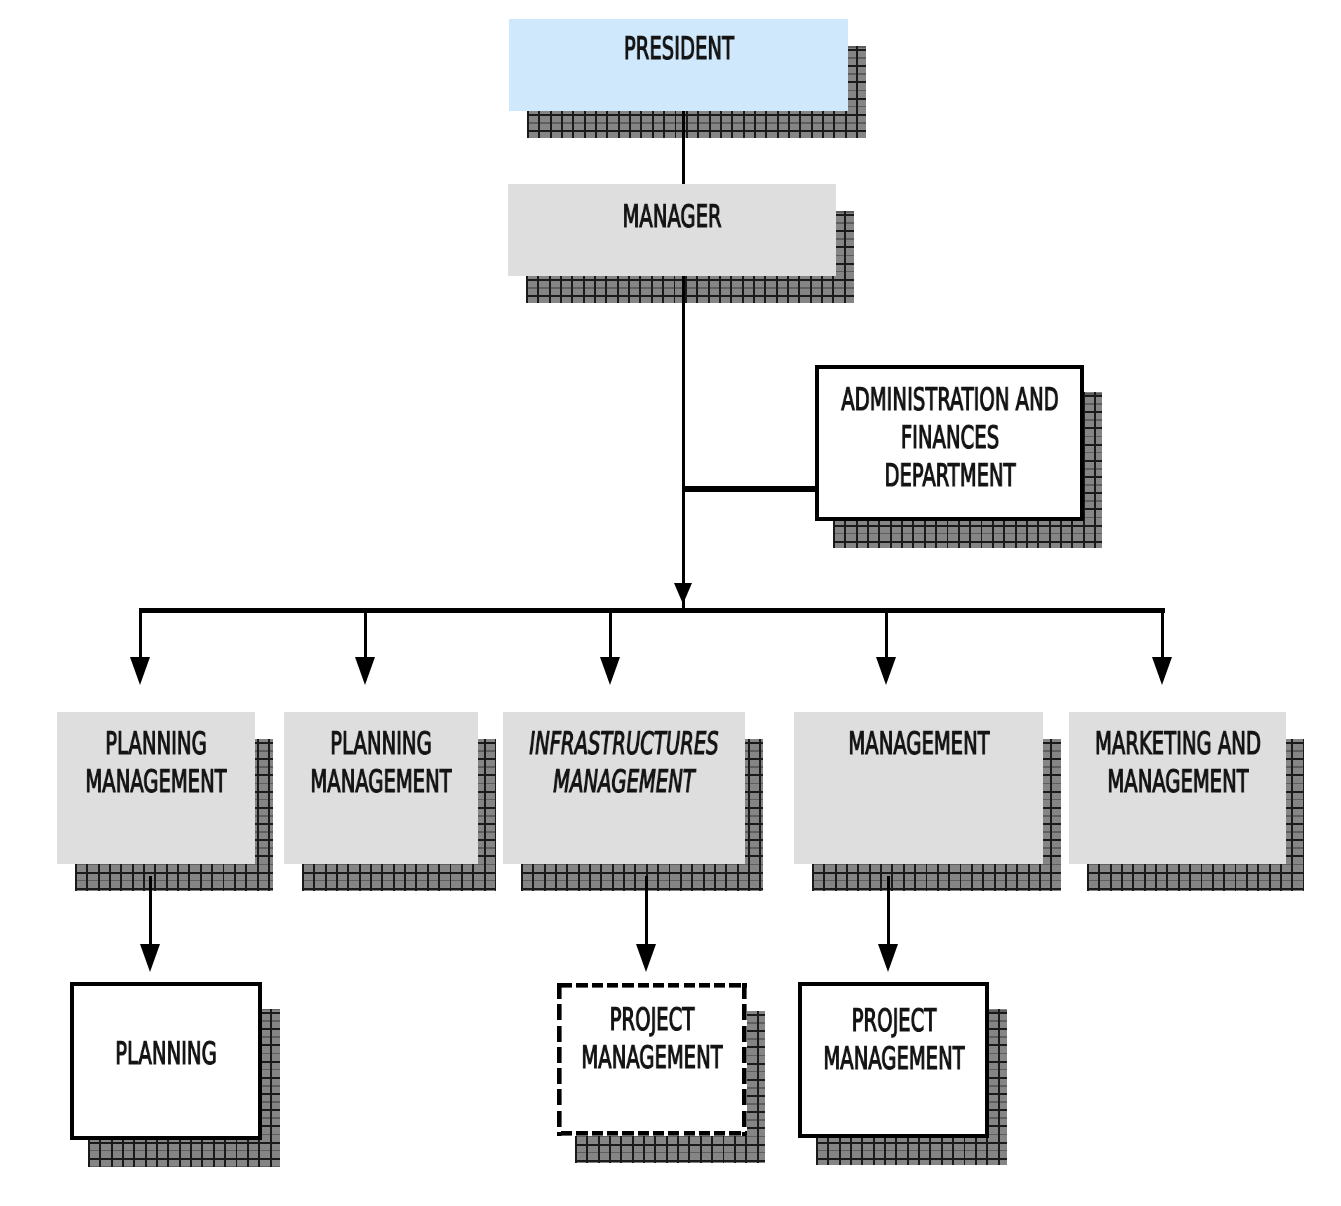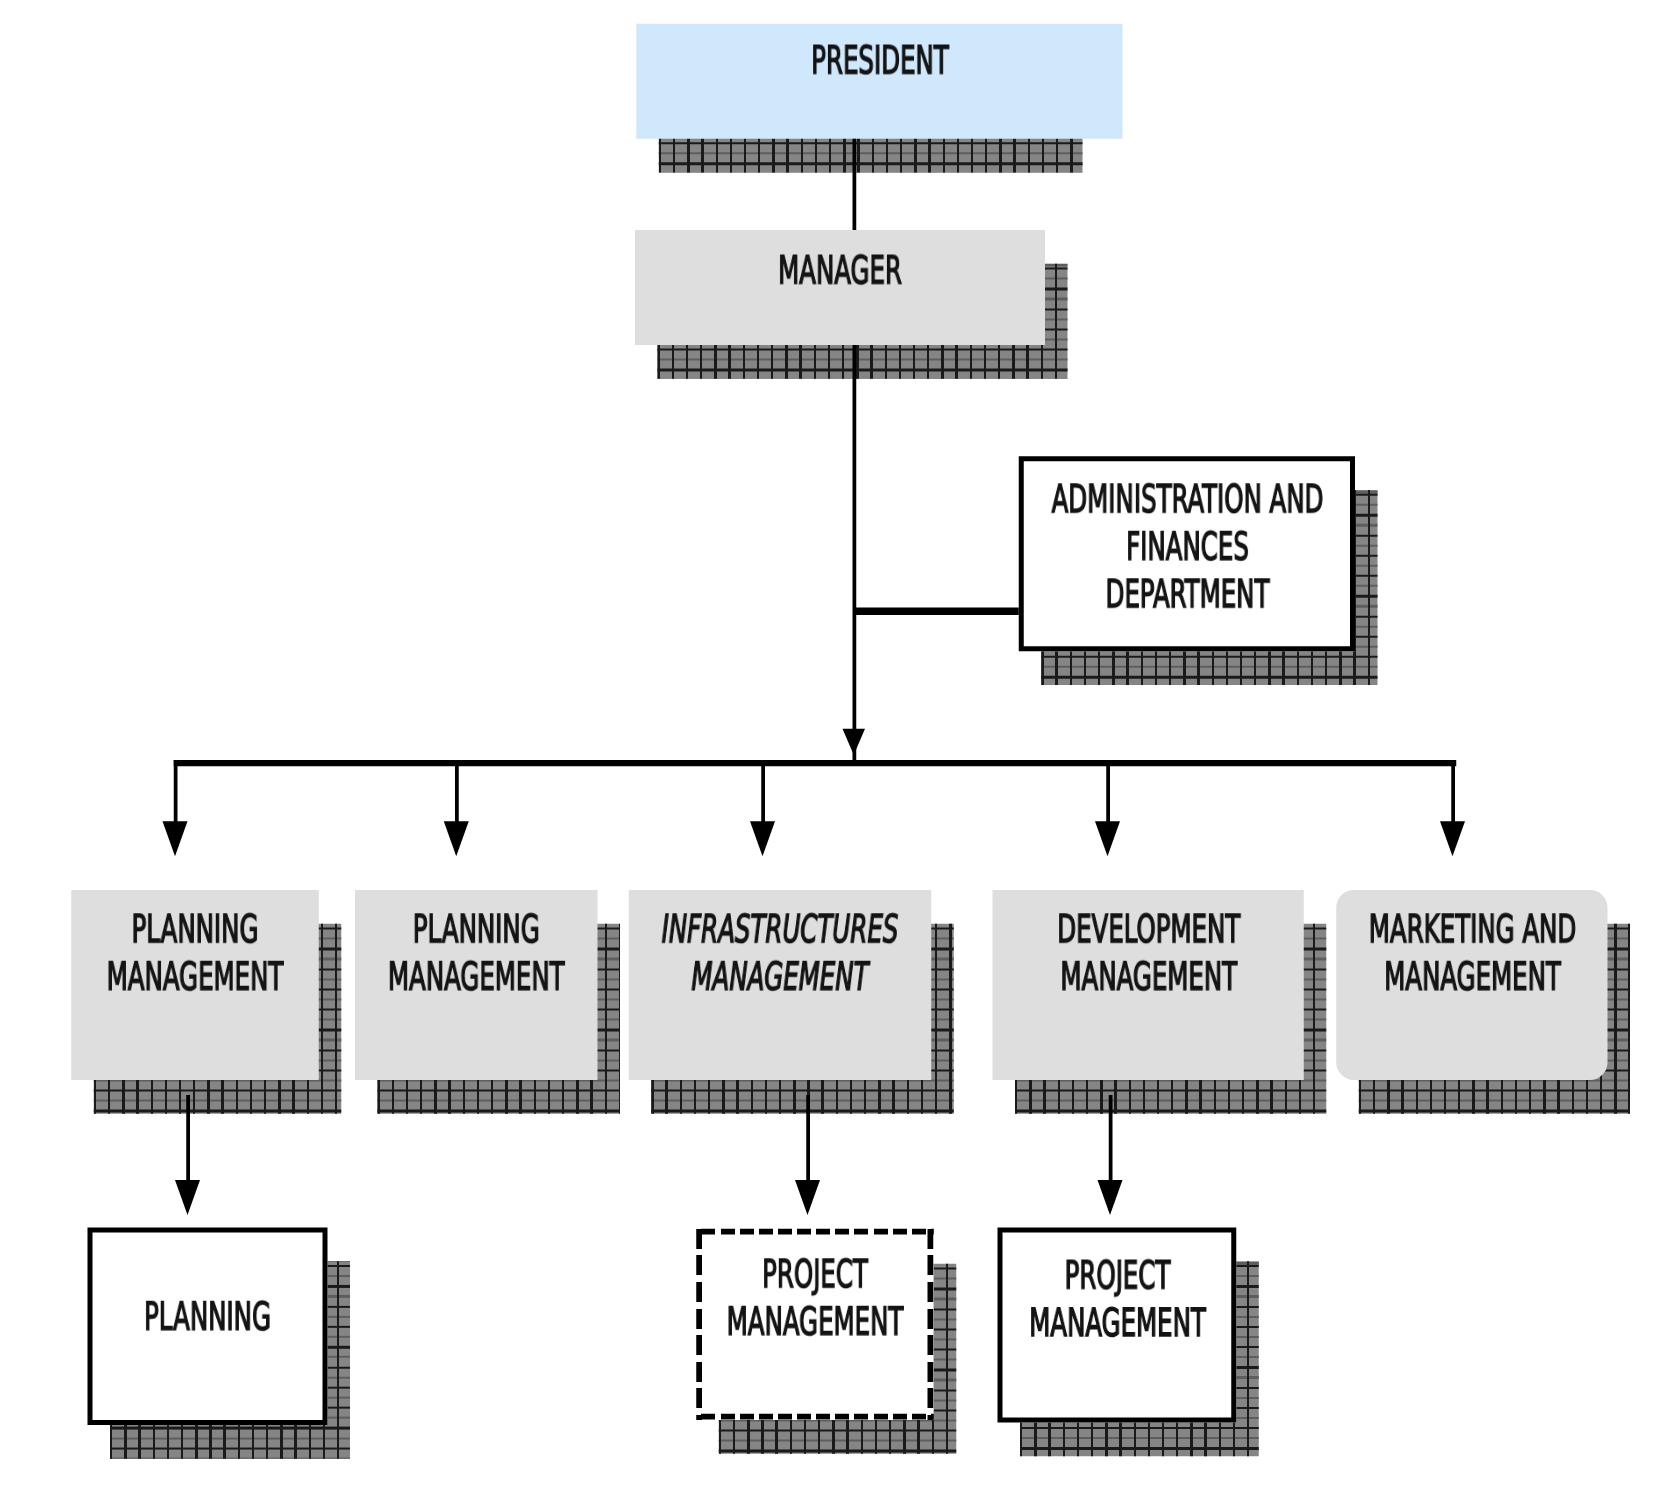--- a/index.html
+++ b/index.html
@@ -80,21 +80,21 @@
   <div class="line" style="left:1160.9px;top:607.5px;width:3.0px;height:50px;"></div>
   <div class="arrow" style="left:1151.8px;top:656.6px;"></div>
 
   <div class="line" style="left:148.9px;top:876px;width:3.2px;height:69px;"></div>
   <div class="arrow" style="left:139.9px;top:944.3px;"></div>
   <div class="line" style="left:644.8px;top:876px;width:3.2px;height:69px;"></div>
   <div class="arrow" style="left:635.8px;top:944.3px;"></div>
   <div class="line" style="left:886.6px;top:876px;width:3.2px;height:69px;"></div>
   <div class="arrow" style="left:877.6px;top:944.3px;"></div>
 
-  <div class="box" style="left:509px;top:19px;width:389px;height:92px;background:#cfe8fc;">
+  <div class="box" style="left:509px;top:19px;width:339px;height:92px;background:#cfe8fc;">
     <div class="txt" style="top:10.5px;">
       <span class="ln">
           <span>PRESIDENT</span>
         </span>
     </div>
   </div>
 
   <div class="box" style="left:508px;top:184px;width:328px;height:92px;background:#dedede;">
     <div class="txt" style="top:13.5px;">
       <span class="ln">
@@ -146,29 +146,26 @@
         </span>
       <span class="ln">
           <span>MANAGEMENT</span>
         </span>
     </div>
   </div>
 
   <div class="box" style="left:794px;top:712px;width:249px;height:152px;background:#dedede;">
     <div class="txt" style="top:13.0px;">
       <span class="ln">
-          <span>DEVELOPMENT</span>
-        </span>
-      <span class="ln">
-          <span>MANAGEMENT</span>
-        </span>
-    </div>
-  </div>
-
-  <div class="box" style="left:1069px;top:712px;width:217px;height:152px;background:#dedede;border-radius:14px;">
+          <span>MANAGEMENT</span>
+        </span>
+    </div>
+  </div>
+
+  <div class="box" style="left:1069px;top:712px;width:217px;height:152px;background:#dedede;">
     <div class="txt" style="top:13.0px;">
       <span class="ln">
           <span>MARKETING AND</span>
         </span>
       <span class="ln">
           <span>MANAGEMENT</span>
         </span>
     </div>
   </div>
 

